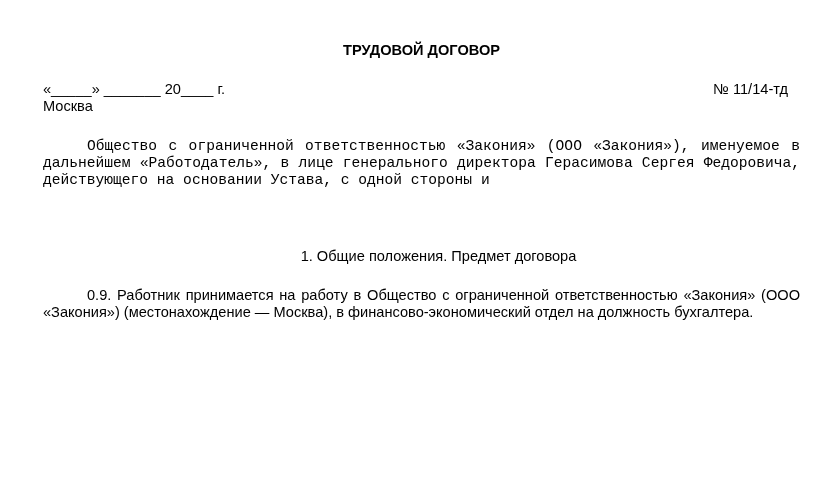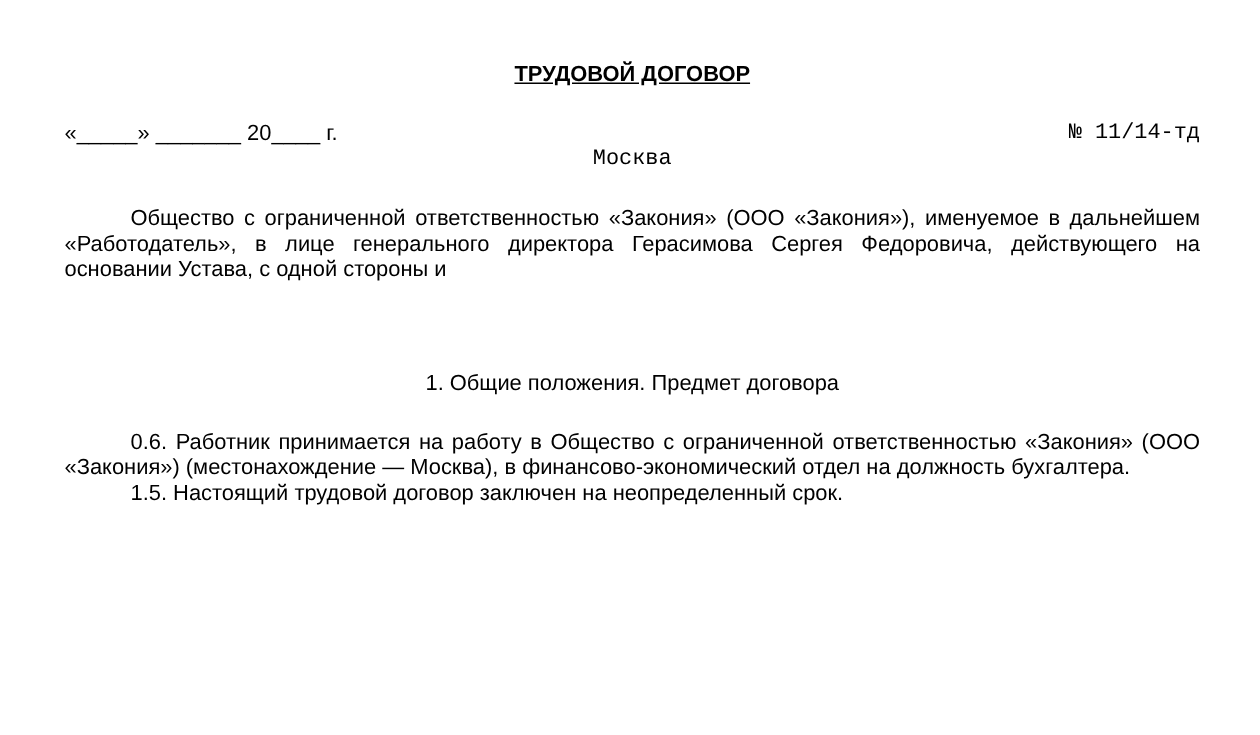--- a/index.html
+++ b/index.html
@@ -23,59 +23,56 @@
     width: 757px;
   }
   .title {
     position: absolute;
     left: 0;
     top: 42px;
     width: 757px;
     text-align: center;
     font-weight: bold;
     font-size: 14.6px;
-    text-decoration: underline;
   }
   .date-line {
     position: absolute;
     left: 0;
     top: 81px;
     width: 757px;
     height: 18px;
   }
   .date-line .date {
     position: absolute;
     left: 0;
     top: 0;
     white-space: pre;
   }
   .date-line .number {
     position: absolute;
-    right: 0;
+    right: 12px;
     top: 0;
-    font-family: Liberation Mono, monospace;
   }
   .city {
     position: absolute;
     left: 0;
     top: 98px;
     width: 757px;
-    text-align: center;
-    font-family: Liberation Mono, monospace;
   }
   .preamble {
     position: absolute;
     left: 0;
     top: 138px;
     width: 757px;
     line-height: 17.2px;
+    font-family: Liberation Mono, monospace;
   }
   .section-title {
     position: absolute;
-    left: 0;
+    left: 17px;
     top: 248px;
     width: 757px;
     text-align: center;
   }
   .clauses {
     position: absolute;
     left: 0;
     top: 287px;
     width: 757px;
     line-height: 17.2px;
@@ -99,16 +96,15 @@
 
   <div class="city">Москва</div>
 
   <div class="preamble">
     <p>Общество с ограниченной ответственностью «Закония» (ООО «Закония»), именуемое в дальнейшем «Работодатель», в лице генерального директора Герасимова Сергея Федоровича, действующего на основании Устава, с одной стороны и</p>
   </div>
 
   <div class="section-title">1. Общие положения. Предмет договора</div>
 
   <div class="clauses">
-    <p>0.6. Работник принимается на работу в Общество с ограниченной ответственностью «Закония» (ООО «Закония») (местонахождение — Москва), в финансово-экономический отдел на должность бухгалтера.</p>
-    <p>1.5. Настоящий трудовой договор заключен на неопределенный срок.</p>
+    <p>0.9. Работник принимается на работу в Общество с ограниченной ответственностью «Закония» (ООО «Закония») (местонахождение — Москва), в финансово-экономический отдел на должность бухгалтера.</p>
   </div>
 </div>
 
 </body></html>

